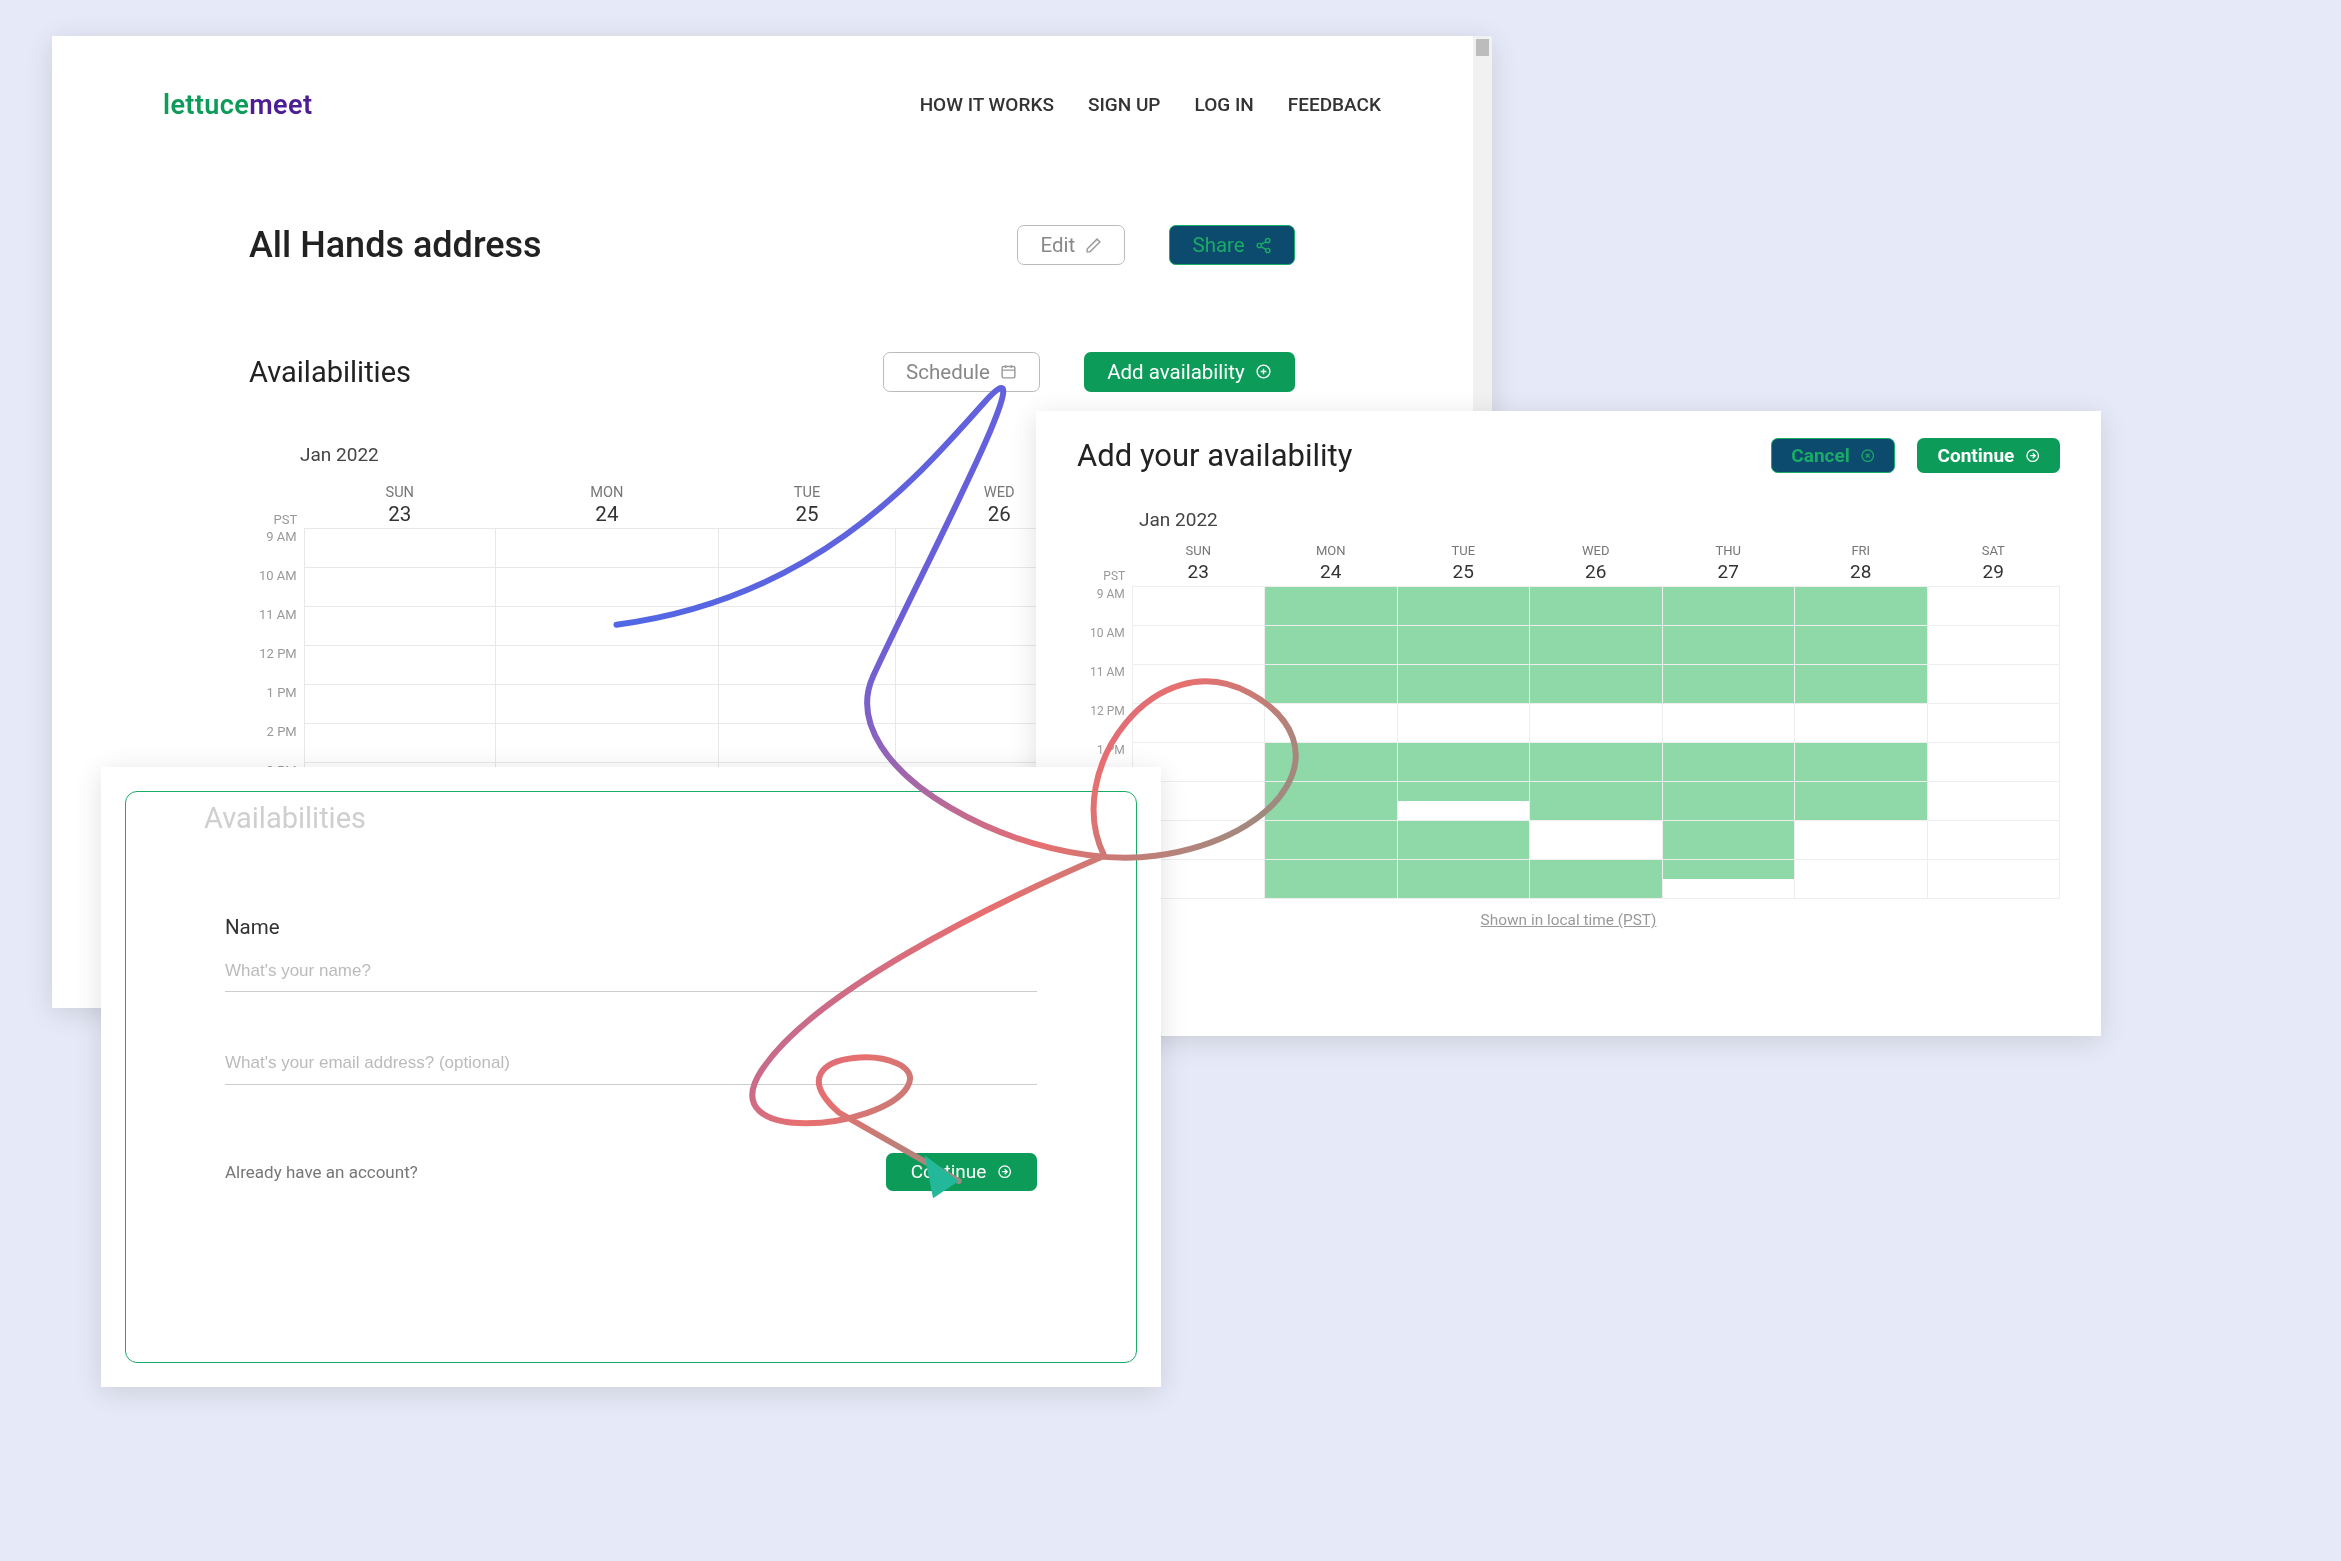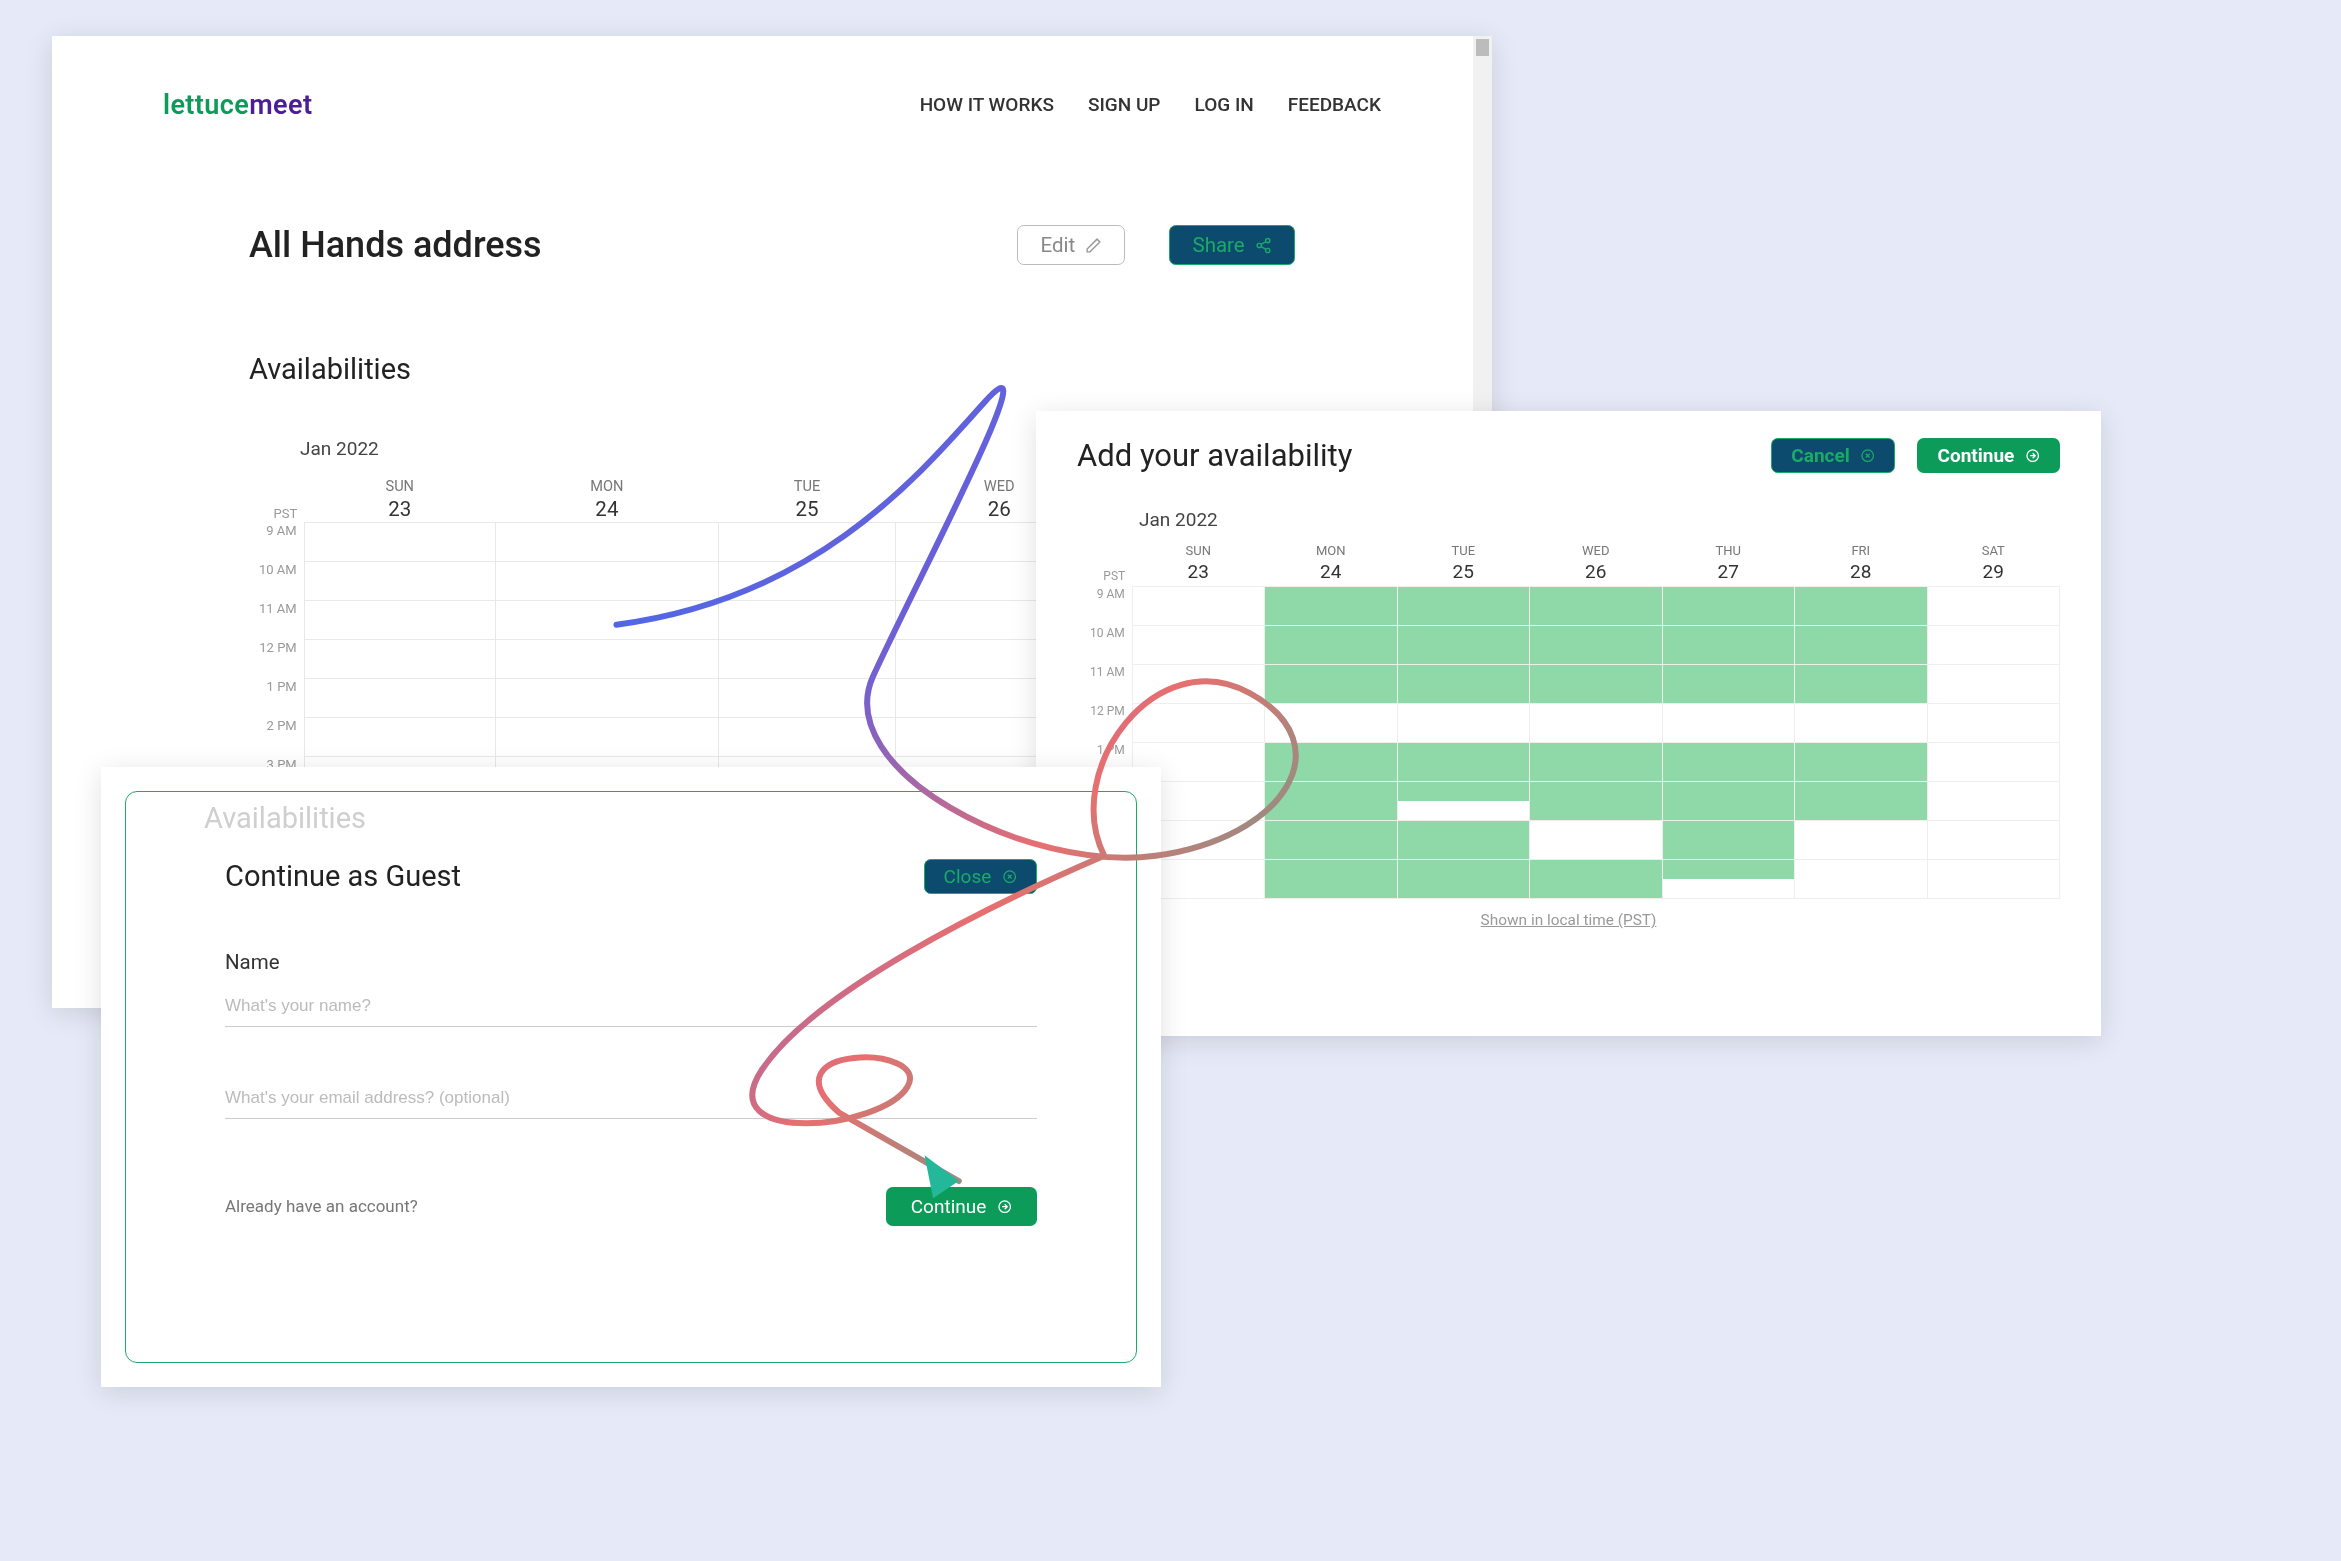--- a/index.html
+++ b/index.html
@@ -173,20 +173,36 @@
               <circle cx="6" cy="12" r="3"></circle>
               <circle cx="18" cy="19" r="3"></circle>
               <path d="M8.6 13.5l6.8 4M15.4 6.5l-6.8 4"></path>
             </svg>
         </div>
       </div>
     </div>
 
     <div class="avail-row">
       <div class="avail-title">Availabilities</div>
+      <div class="btn-group">
+        <div class="btn btn-outline-gray">
+          <span>Schedule</span>
+          <svg width="17" height="17" viewBox="0 0 24 24" fill="none" stroke="#999" stroke-width="2">
+              <rect x="3" y="5" width="18" height="16" rx="2"></rect>
+              <path d="M3 10h18M8 3v4M16 3v4"></path>
+            </svg>
+        </div>
+        <div class="btn btn-green">
+          <span>Add availability</span>
+          <svg width="17" height="17" viewBox="0 0 24 24" fill="none" stroke="#fff" stroke-width="2">
+              <circle cx="12" cy="12" r="9"></circle>
+              <path d="M12 8v8M8 12h8"></path>
+            </svg>
+        </div>
+      </div>
     </div>
 
     <div class="cal1">
       <div class="month-label">Jan 2022</div>
       <table class="cal1-table" id="cal1-table">
           <tbody>
             <tr>
               <th class="tz">PST</th>
               <th class="day">SUN<span class="dnum">23</span></th>
               <th class="day">MON<span class="dnum">24</span></th>
@@ -551,30 +567,20 @@
           </tr>
         </tbody>
       </table>
     <div class="localtime">Shown in local time (PST)</div>
   </div>
 </div>
 
 <div class="panel panel-guest">
   <div class="ghost-title">Availabilities</div>
   <div class="guest-border">
-    <div class="guest-header">
-      <div class="guest-title">Continue as Guest</div>
-      <div class="btn btn-outline-green btn-sm">
-        <span>Close</span>
-        <svg width="15.4" height="15.4" viewBox="0 0 24 24" fill="none" stroke="#1aab66" stroke-width="2">
-            <circle cx="12" cy="12" r="9"></circle>
-            <path d="M9 9l6 6M15 9l-6 6"></path>
-          </svg>
-      </div>
-    </div>
 
     <div class="form-group">
       <label class="form-label">Name</label>
       <input class="form-input" placeholder="What's your name?" style="">
     </div>
 
     <div class="form-group">
       <input class="form-input" placeholder="What's your email address? (optional)" style="">
     </div>
 

